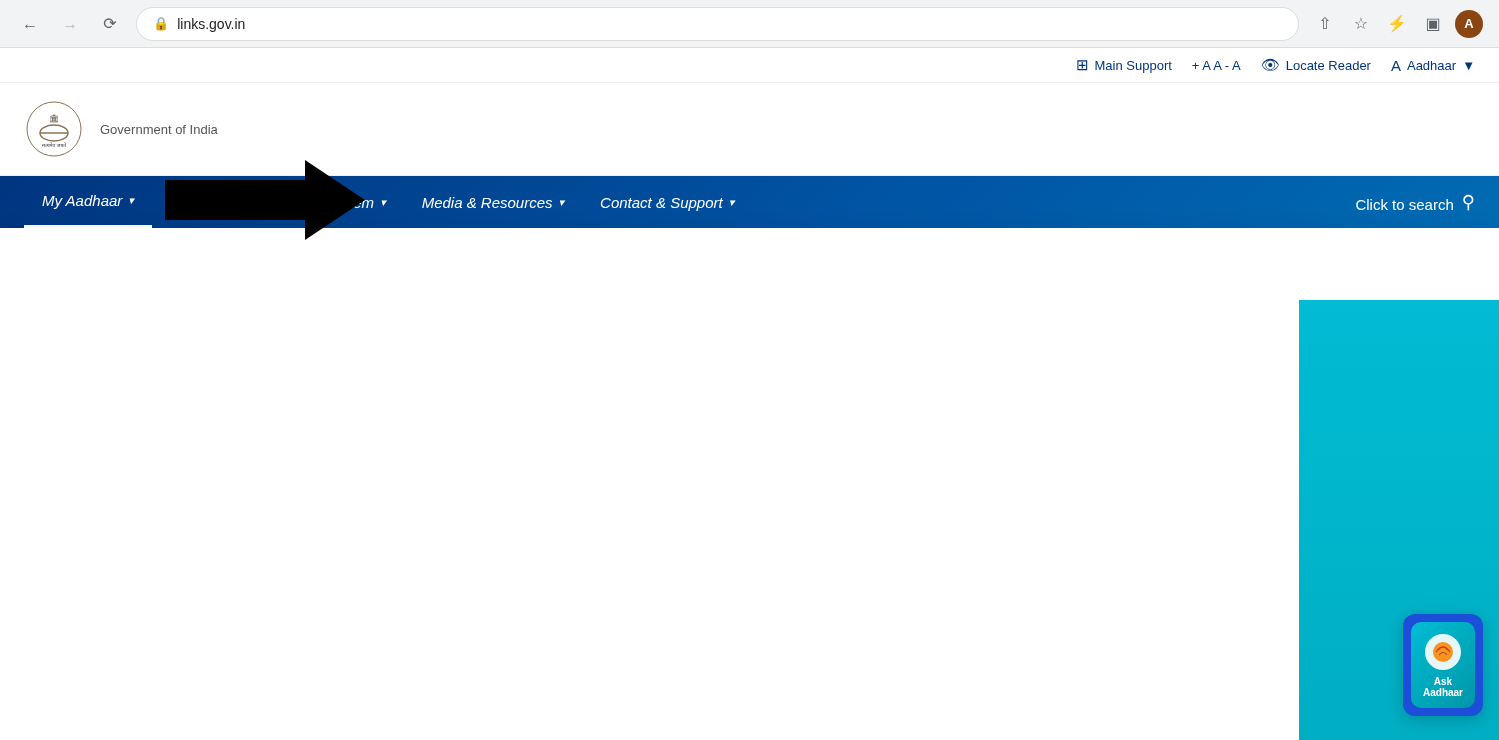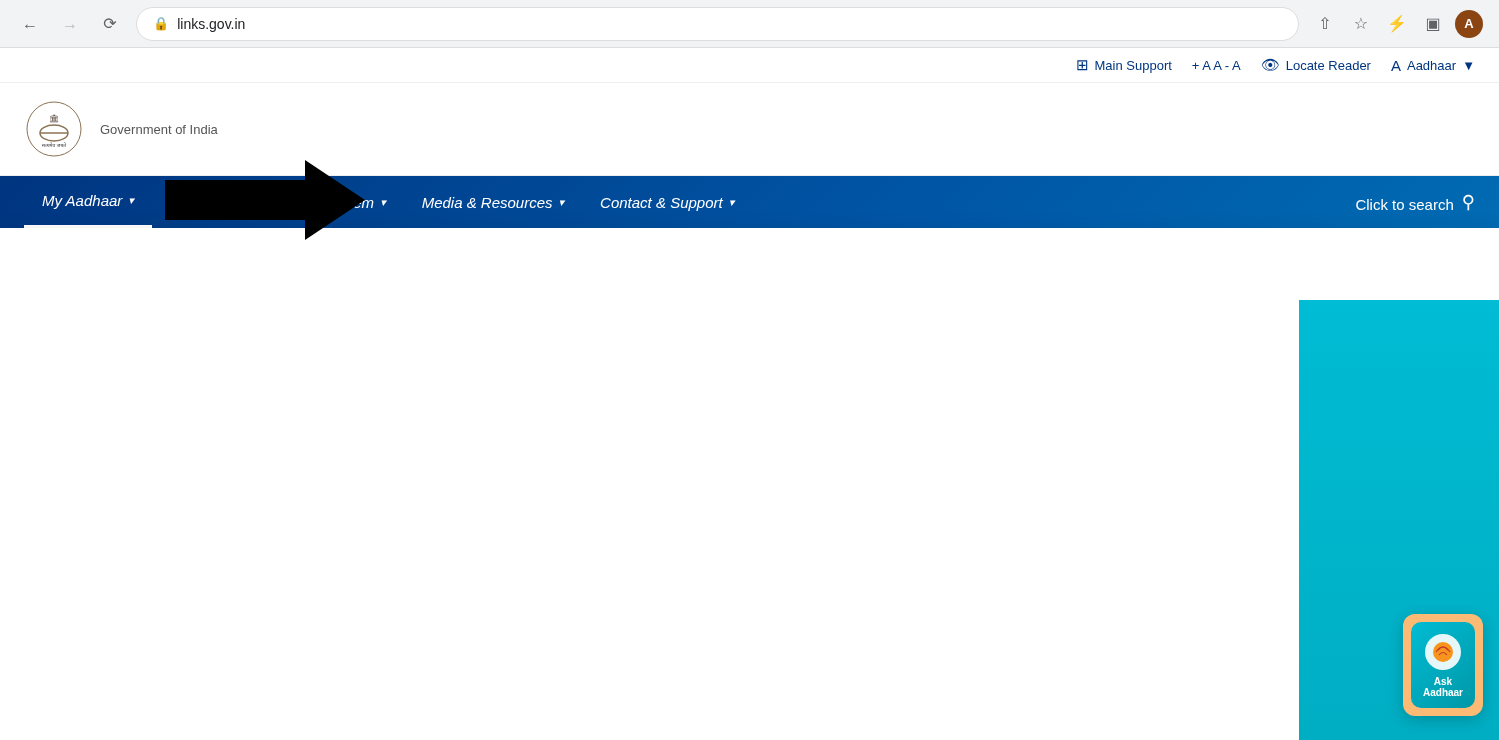--- a/index.html
+++ b/index.html
@@ -183,21 +183,21 @@
       z-index: 200;
       pointer-events: none;
     }
 
     
     .ask-aadhaar {
       position: fixed;
       bottom: 24px;
       right: 16px;
       width: 80px;
-      background: #fdba74;
+      background: #1d4ed8;
       border-radius: 12px;
       padding: 8px;
       box-shadow: 0 4px 16px rgba(0,0,0,0.2);
       display: flex;
       flex-direction: column;
       align-items: center;
       cursor: pointer;
       z-index: 300;
     }
     .ask-aadhaar-bg {

